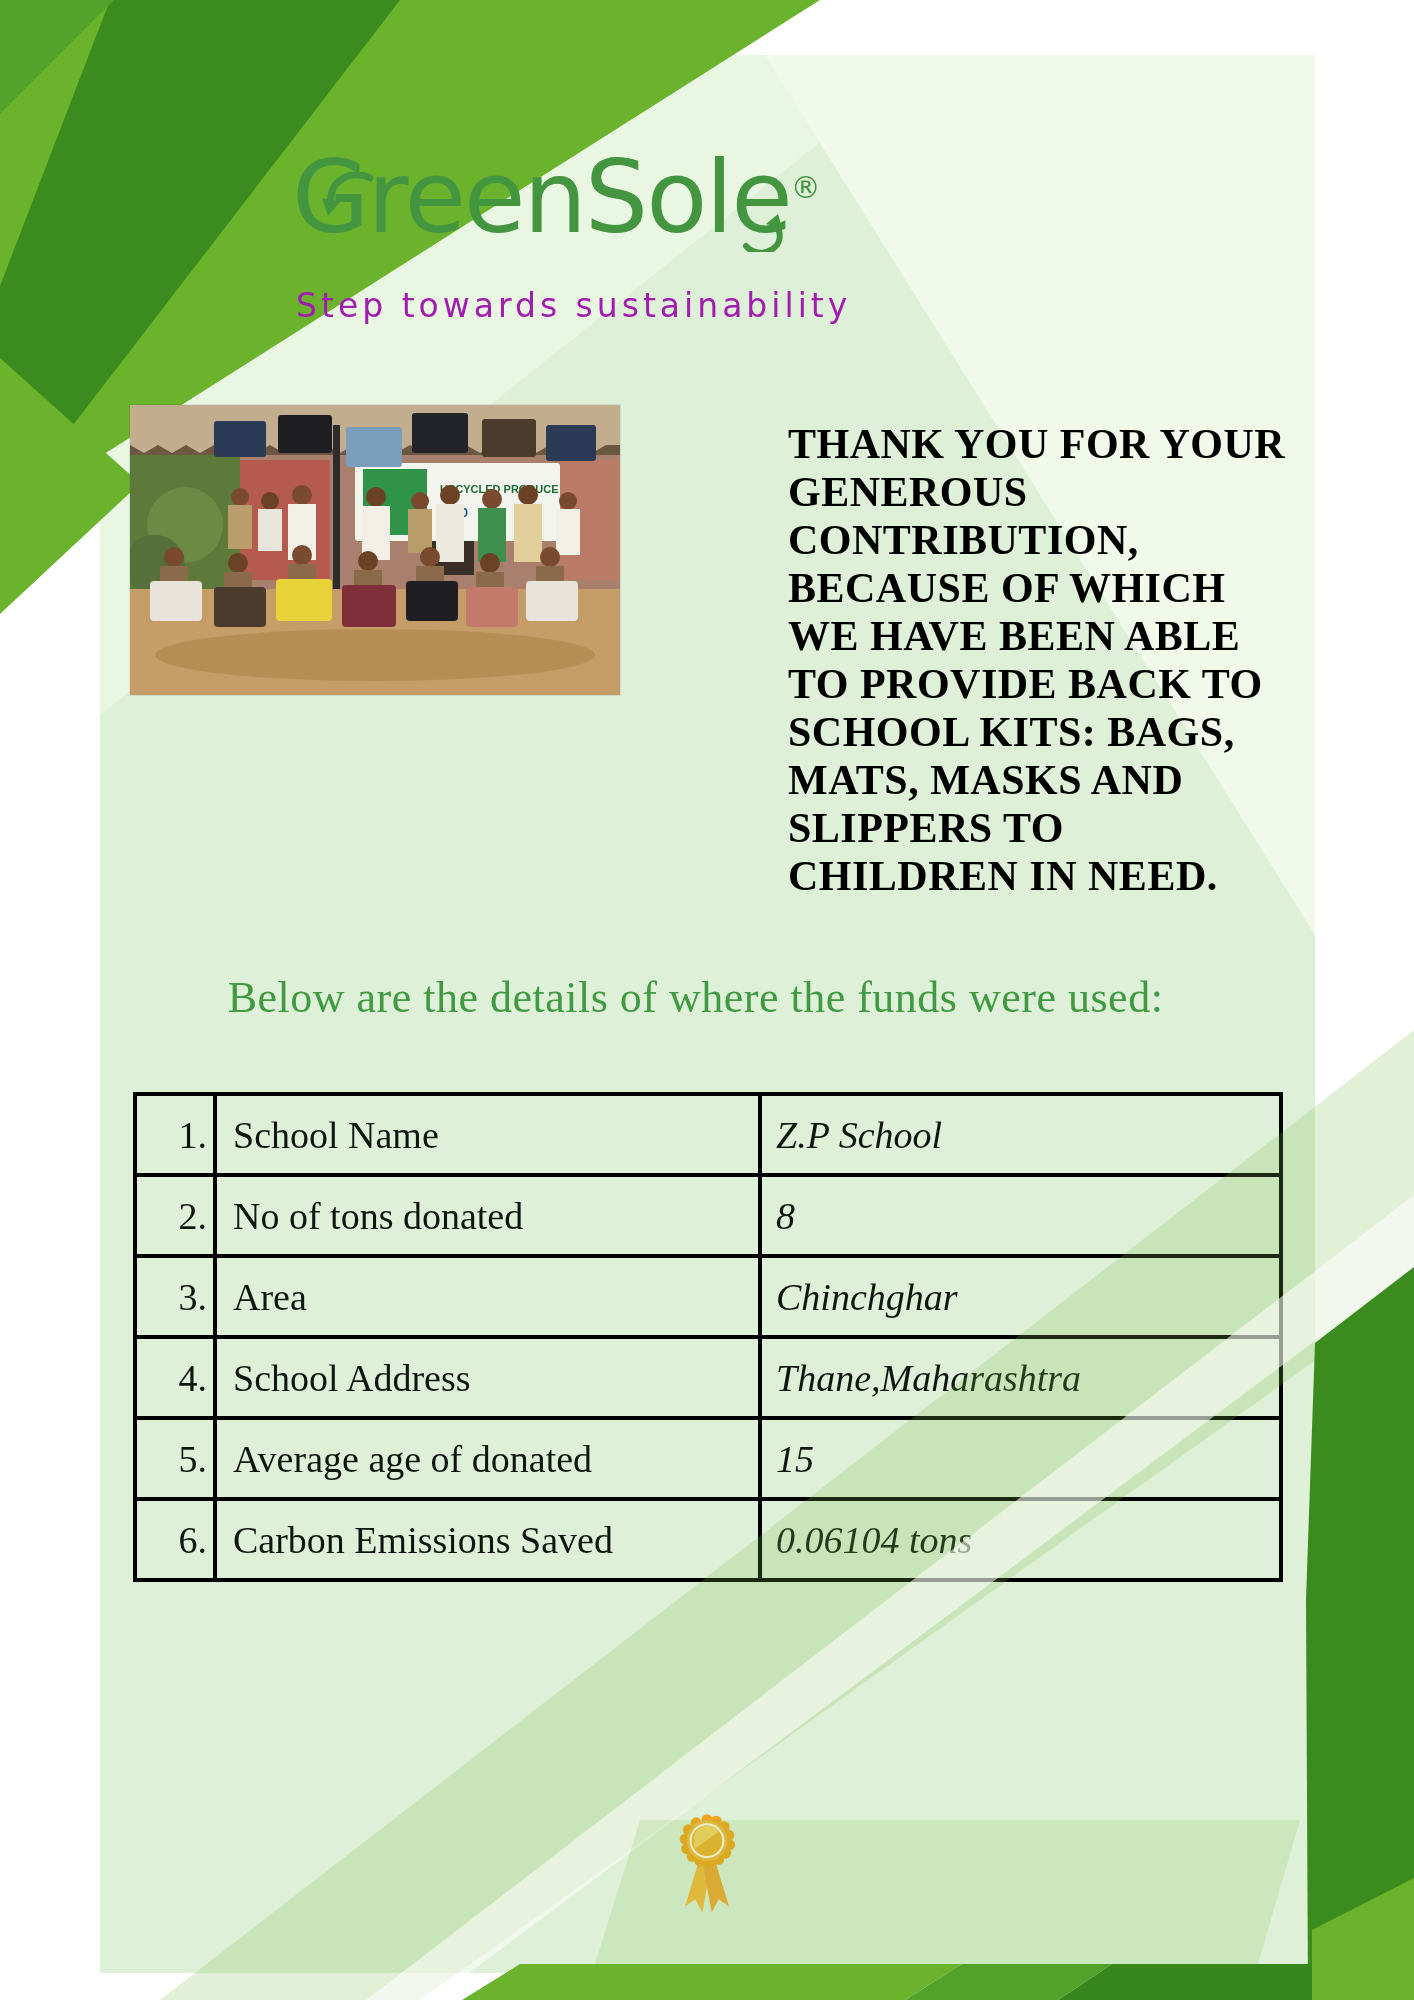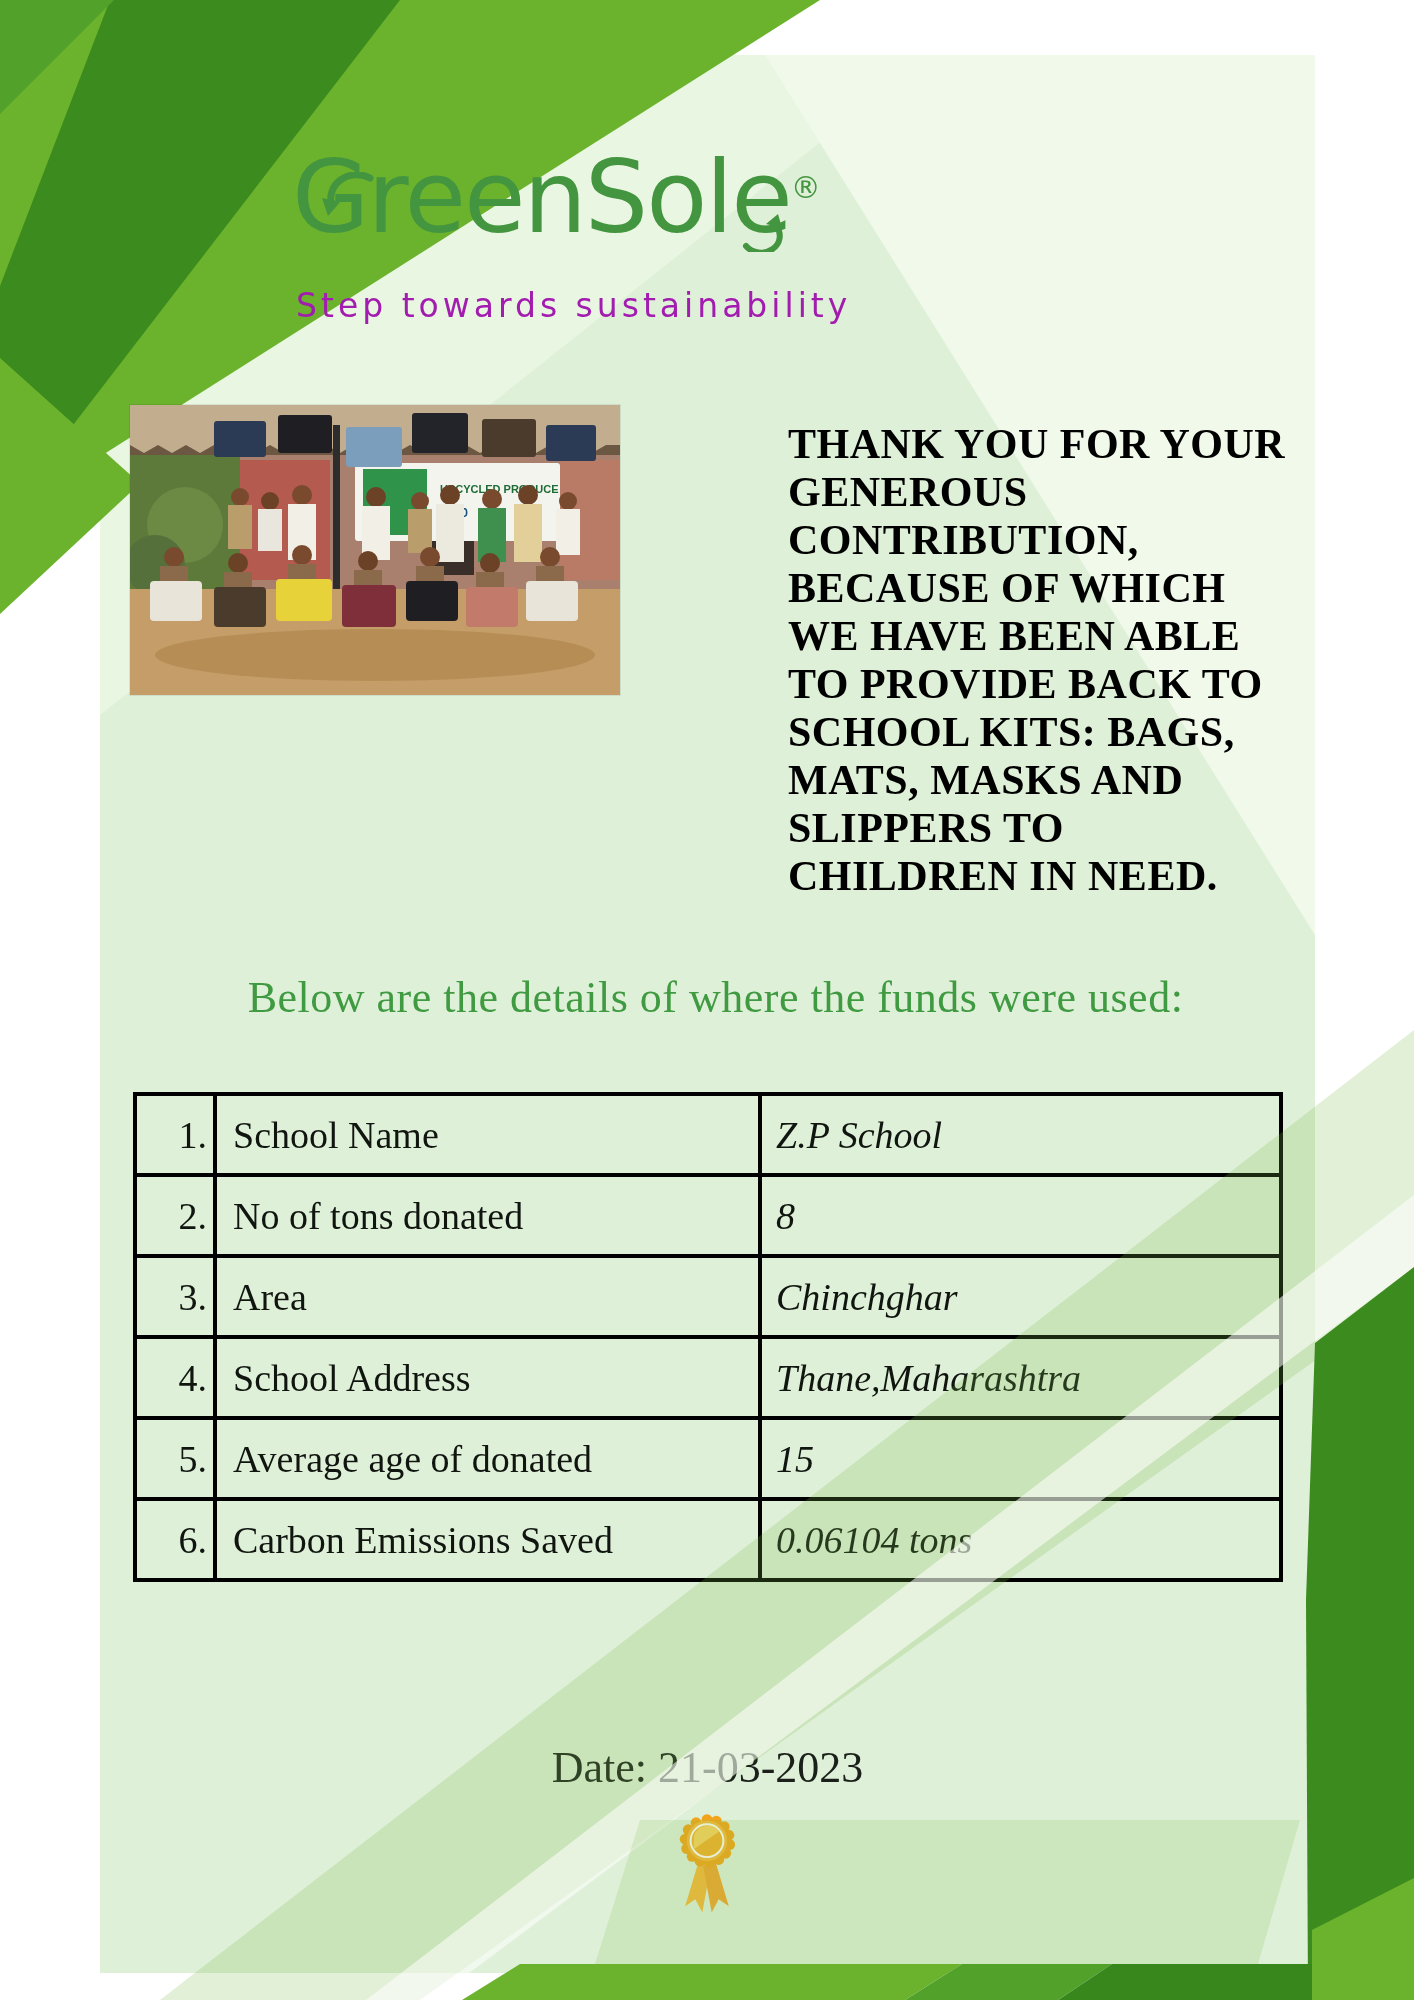--- a/index.html
+++ b/index.html
@@ -56,21 +56,21 @@
     font-family:"DejaVu Sans",sans-serif;font-size:33px;letter-spacing:4px;}
 
   
   .photo{left:130px;top:405px;width:490px;height:290px;box-shadow:0 0 0 1px rgba(0,0,0,0.08);}
 
   
   .thanks{left:788px;top:420px;width:510px;color:#000000;
     font-size:42px;font-weight:bold;line-height:48px;letter-spacing:0.5px;}
 
   
-  .details-heading{left:108px;top:972px;width:1215px;text-align:center;
+  .details-heading{left:88px;top:972px;width:1215px;text-align:center;
     color:#3f9a41;font-size:44px;letter-spacing:0.5px;}
 
   
   .details-table{left:133px;top:1092px;width:1150px;height:490px;
     border-collapse:collapse;table-layout:fixed;}
   .details-table td{border:4px solid #000;color:#101510;
     font-size:38px;padding:0 10px;vertical-align:middle;background:transparent;}
   .details-table td.num{width:60px;text-align:right;padding-right:6px;}
   .details-table td.label{width:515px;padding-left:16px;}
   .details-table td.value{padding-left:14px;font-style:italic;}
@@ -217,21 +217,20 @@
       <td class="value">15</td>
     </tr>
     <tr>
       <td class="num">6.</td>
       <td class="label">Carbon Emissions Saved</td>
       <td class="value">0.06104 tons</td>
     </tr>
   </tbody>
     </table>
 
-  <div class="abs date-line">Date: 21-03-2023</div>
 
   <svg class="abs medal" width="78" height="110" viewBox="0 0 100 140">
     <polygon points="40,68 22,128 35,119 44,136 55,76" fill="#f6b93b"></polygon>
     <polygon points="60,68 78,128 65,119 56,136 45,76" fill="#f0a830"></polygon>
     <g fill="#f2a51c">
       <circle cx="50" cy="17" r="7"></circle>
         <circle cx="62" cy="19" r="7"></circle>
         <circle cx="72" cy="26" r="7"></circle>
       <circle cx="78" cy="37" r="7"></circle>
         <circle cx="79" cy="49" r="7"></circle>

